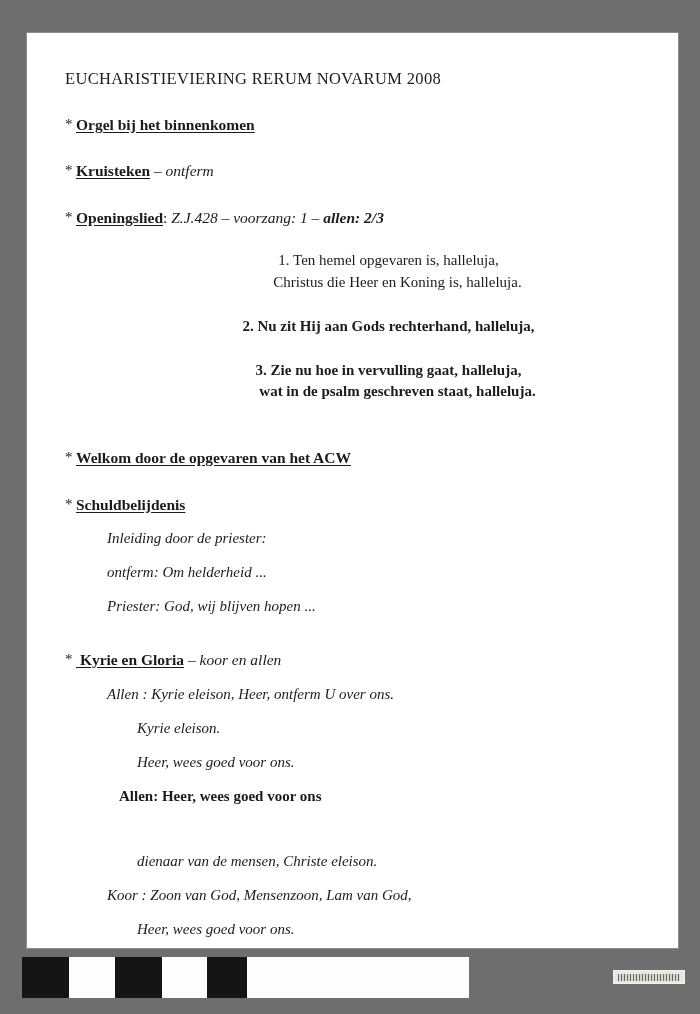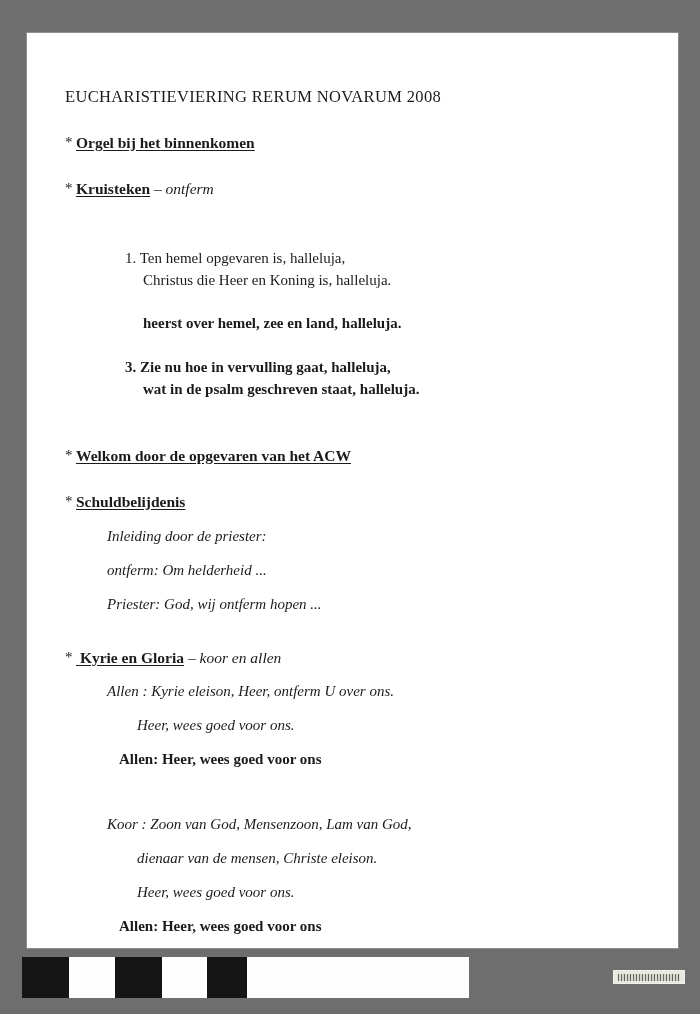--- a/index.html
+++ b/index.html
@@ -22,21 +22,21 @@
     top: 33px;
     width: 651px;
     height: 915px;
     background: #ffffff;
     box-shadow: 0 0 0 1px #8d8d8d;
   }
 
   #page-content {
     position: absolute;
     left: 38px;
-    top: 54px;
+    top: 36px;
     right: 26px;
     color: #1b1b1b;
   }
 
   
   .doc-title {
     font-size: 16.5px;
     letter-spacing: 0.35px;
     margin: 0 0 26px 0;
     font-weight: 400;
@@ -68,20 +68,21 @@
 
   
   .verses {
     margin: 22px 0 24px 0;
   }
   .verse {
     margin: 0 0 22px 0;
     font-size: 15px;
     line-height: 1.45;
     padding-left: 60px;
+    text-align: center;
   }
   .verse:last-child { margin-bottom: 5px; }
   .verse.bold { font-weight: bold; }
   .verse-line-1 { display: block; text-indent: -18px; padding-left: 18px; }
   .verse-line-2 { display: block; padding-left: 18px; }
 
   
   .sub-block {
     margin: 2px 0 0 0;
   }
@@ -161,67 +162,71 @@
     <p class="item">
       <span class="star">*</span><span class="head-ul">Orgel bij het binnenkomen</span>
     </p>
     <div class="item-spacer"></div>
 
     <p class="item">
       <span class="star">*</span><span class="head-ul">Kruisteken</span><span class="after"> – ontferm</span>
     </p>
     <div class="item-spacer"></div>
 
+    <p class="item">
+      <span class="star">*</span><span class="head-ul">Openingslied</span><span class="after-plain">: </span><span class="after">Z.J.428 – voorzang: 1 – </span><span class="after-bold-italic">allen: 2/3</span>
+    </p>
 
     <div class="verses">
       <p class="verse">
         <span class="verse-line-1"><span>1.</span> <span>Ten hemel opgevaren is, halleluja,</span></span>
         <span class="verse-line-2">Christus die Heer en Koning is, halleluja.</span>
       </p>
       <p class="verse bold">
-        <span class="verse-line-2">heerst over hemel, zee en land, halleluja.</span>
+        <span class="verse-line-1"><span>2.</span> <span>Nu zit Hij aan Gods rechterhand, halleluja,</span></span>
       </p>
       <p class="verse bold">
         <span class="verse-line-1"><span>3.</span> <span>Zie nu hoe in vervulling gaat, halleluja,</span></span>
         <span class="verse-line-2">wat in de psalm geschreven staat, halleluja.</span>
       </p>
     </div>
 
     <div class="item-spacer"></div>
 
     <p class="item">
       <span class="star">*</span><span class="head-ul">Welkom door de opgevaren van het ACW</span>
     </p>
     <div class="item-spacer"></div>
 
     <p class="item">
       <span class="star">*</span><span class="head-ul">Schuldbelijdenis</span>
     </p>
     <div class="sub-block">
       <p class="sub-line">Inleiding door de priester:</p>
       <p class="sub-line">ontferm: Om helderheid ...</p>
-      <p class="sub-line">Priester: God, wij ontferm hopen ...</p>
+      <p class="sub-line">Priester: God, wij blijven hopen ...</p>
     </div>
     <div class="item-spacer"></div>
 
     <p class="item">
       <span class="star">*</span><span class="head-ul"> Kyrie en Gloria</span><span class="after"> – koor en allen</span>
     </p>
 
     <div class="sub-block">
       <p class="sub-line">Allen : Kyrie eleison, Heer, ontferm U over ons.</p>
+      <p class="sub-line deep">Kyrie eleison.</p>
       <p class="sub-line deep">Heer, wees goed voor ons.</p>
       <p class="sub-line allen">Allen: Heer, wees goed voor ons</p>
     </div>
 
     <div class="group-gap"></div>
 
     <div class="sub-block">
+      <p class="sub-line deep">dienaar van de mensen, Christe eleison.</p>
       <p class="sub-line">Koor : Zoon van God, Mensenzoon, Lam van God,</p>
-      <p class="sub-line deep">dienaar van de mensen, Christe eleison.</p>
       <p class="sub-line deep">Heer, wees goed voor ons.</p>
       <p class="sub-line allen">Allen: Heer, wees goed voor ons</p>
     </div>
 
   </div>
 </div>
 
 <div id="calibration-strip">
   <div class="cal-block cal-black" style="left:22px;width:47px;"></div>
   <div class="cal-block cal-white" style="left:69px;width:46px;"></div>

